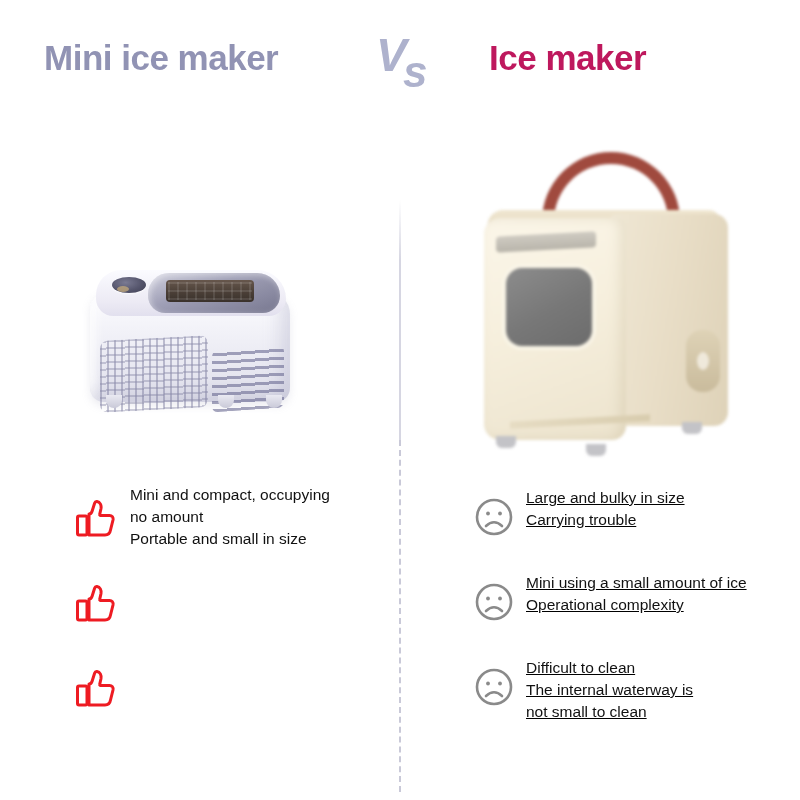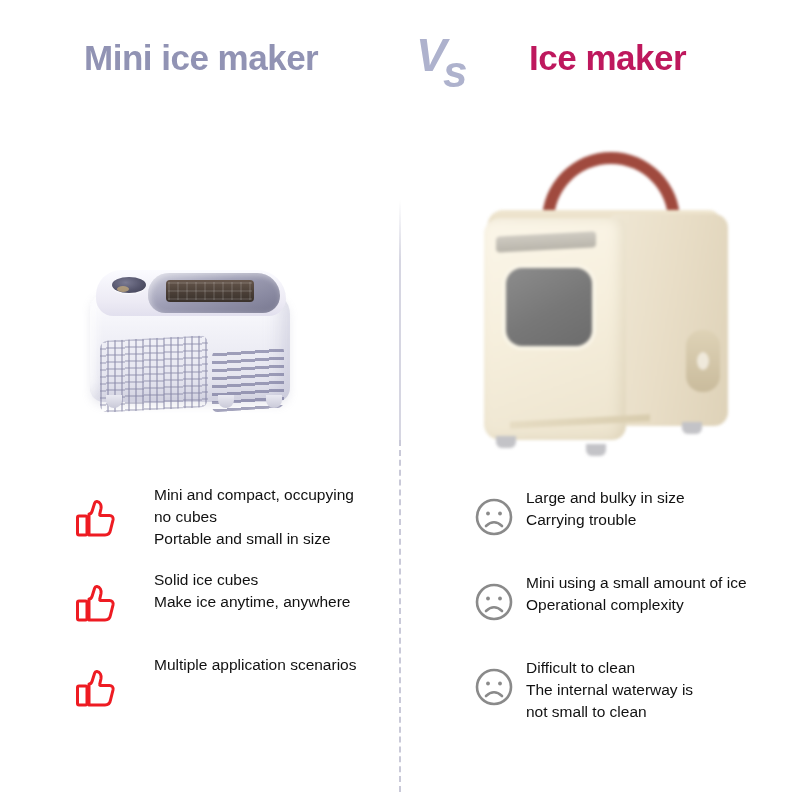--- a/index.html
+++ b/index.html
@@ -6,21 +6,21 @@
   html, body {
     width: 800px; height: 800px;
     background: #ffffff;
     font-family: "Liberation Sans", sans-serif;
     overflow: hidden;
   }
   .page { position: relative; width: 800px; height: 800px; background: #fff; }
 
   
   .header {
-    position: absolute; left: 0; top: 36px; width: 668px; height: 70px; margin-left: 40px;
+    position: absolute; left: 0; top: 36px; width: 668px; height: 70px;
   }
   .title-left {
     position: absolute; left: 44px; top: 2px;
     font-size: 35px; font-weight: bold; letter-spacing: -0.5px;
     color: #9193b4; white-space: nowrap;
   }
   .vs-wrap {
     position: absolute; left: 376px; top: -4px;
     width: 80px; height: 76px;
   }
@@ -190,24 +190,24 @@
   .big-foot {
     position: absolute; width: 20px; height: 12px;
     background: #c3c3c7; border-radius: 0 0 6px 6px;
   }
   .big-foot.g1 { left: 36px;  top: 284px; }
   .big-foot.g2 { left: 126px; top: 292px; }
   .big-foot.g3 { left: 222px; top: 270px; }
 
   
   .col-left  { position: absolute; left: 72px;  top: 482px; width: 320px; }
-  .col-right { position: absolute; left: 470px; top: 485px; width: 330px; }
+  .col-right { position: absolute; left: 470px; top: 485px; width: 330px; text-decoration: underline; }
 
   .feature { position: relative; display: flex; align-items: flex-start; }
-  .col-left .feature  { height: 85px; gap: 24px; }
+  .col-left .feature  { height: 85px; }
   .col-right .feature { height: 85px; }
 
   .f-icon { flex: 0 0 48px; width: 48px; height: 48px; position: relative; }
   .col-left  .f-icon { margin-top: 12px; }
   .col-right .f-icon { margin-top: 8px; }
   .f-text {
     padding-left: 8px; padding-top: 2px;
     font-size: 15.5px; line-height: 22px; color: #111111;
     white-space: nowrap;
   }
@@ -277,47 +277,42 @@
 
     <div class="feature">
       <span class="f-icon">
         <svg class="thumb-svg" width="48" height="48" viewBox="0 0 48 48">
           <path d="M17 20 L17 41 L33 41 C36 41 38 39 38.5 36 L41 26 C41.5 23 40 21.5 37.5 21.5 L28.5 21.5 C28 21.5 27.5 21 27.7 20.3 L29 14.5 C29.6 11 28 8 25 7.5 C23.6 7.3 23 8 22.6 9.2 L20 17.5 C19.6 18.7 18.6 20 17 20 Z" fill="none" stroke="#ee1b22" stroke-width="3" stroke-linejoin="round" stroke-linecap="round"></path>
           <rect x="5.5" y="22" width="9.5" height="19" rx="1.5" fill="none" stroke="#ee1b22" stroke-width="3" stroke-linejoin="round"></rect>
         </svg>
       </span>
       <span class="f-text">
         <span class="ln">Mini and compact, occupying</span>
-        <span class="ln">no cubes</span>
+        <span class="ln">no amount</span>
         <span class="ln">Portable and small in size</span>
       </span>
     </div>
 
     <div class="feature">
       <span class="f-icon">
         <svg class="thumb-svg" width="48" height="48" viewBox="0 0 48 48">
           <path d="M17 20 L17 41 L33 41 C36 41 38 39 38.5 36 L41 26 C41.5 23 40 21.5 37.5 21.5 L28.5 21.5 C28 21.5 27.5 21 27.7 20.3 L29 14.5 C29.6 11 28 8 25 7.5 C23.6 7.3 23 8 22.6 9.2 L20 17.5 C19.6 18.7 18.6 20 17 20 Z" fill="none" stroke="#ee1b22" stroke-width="3" stroke-linejoin="round" stroke-linecap="round"></path>
           <rect x="5.5" y="22" width="9.5" height="19" rx="1.5" fill="none" stroke="#ee1b22" stroke-width="3" stroke-linejoin="round"></rect>
         </svg>
       </span>
-      <span class="f-text">
-        <span class="ln">Solid ice cubes</span>
-        <span class="ln">Make ice anytime, anywhere</span>
-      </span>
     </div>
 
     <div class="feature">
       <span class="f-icon">
         <svg class="thumb-svg" width="48" height="48" viewBox="0 0 48 48">
           <path d="M17 20 L17 41 L33 41 C36 41 38 39 38.5 36 L41 26 C41.5 23 40 21.5 37.5 21.5 L28.5 21.5 C28 21.5 27.5 21 27.7 20.3 L29 14.5 C29.6 11 28 8 25 7.5 C23.6 7.3 23 8 22.6 9.2 L20 17.5 C19.6 18.7 18.6 20 17 20 Z" fill="none" stroke="#ee1b22" stroke-width="3" stroke-linejoin="round" stroke-linecap="round"></path>
           <rect x="5.5" y="22" width="9.5" height="19" rx="1.5" fill="none" stroke="#ee1b22" stroke-width="3" stroke-linejoin="round"></rect>
         </svg>
       </span>
       <span class="f-text">
-        <span class="ln">Multiple application scenarios</span>
       </span>
     </div>
 
   </div>
 
   <div class="col-right">
 
     <div class="feature">
       <span class="f-icon">
         <svg class="sad-svg" width="48" height="48" viewBox="0 0 48 48">

